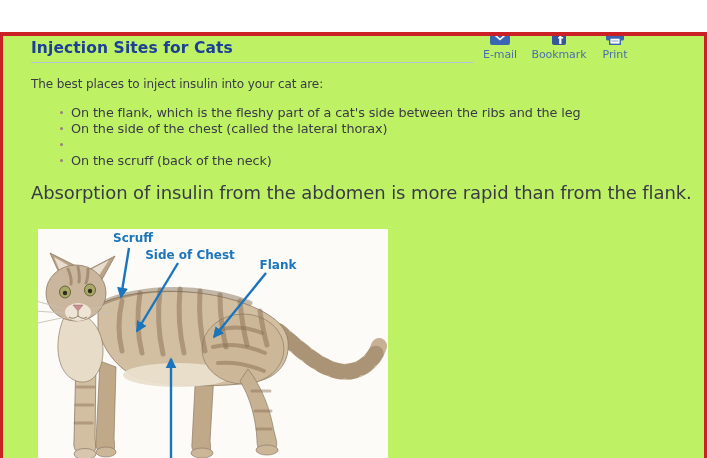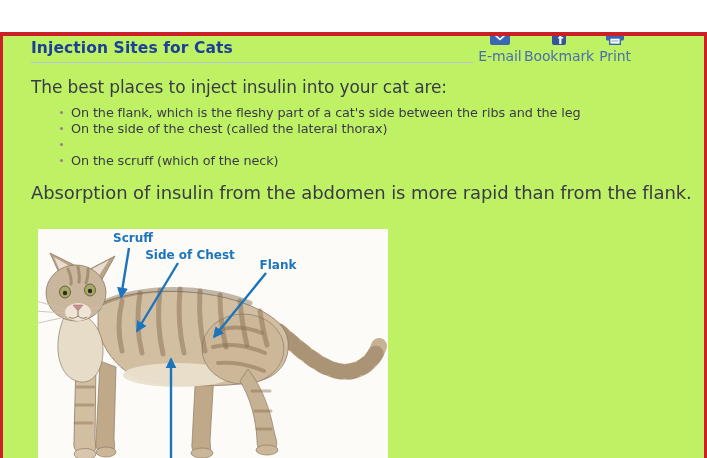--- a/index.html
+++ b/index.html
@@ -53,31 +53,31 @@
   .tb-item.print   { width: 34px; }
   .tb-icon {
     height: 9px;
     overflow: hidden;
     display: flex;
     align-items: flex-end;
     justify-content: center;
   }
   .tb-label {
     margin-top: 3px;
-    font-size: 14px;
+    font-size: 11px;
     color: #4a6fab;
     letter-spacing: -0.1px;
     white-space: nowrap;
   }
   .intro {
     position: absolute;
     left: 28px;
     top: 41px;
     margin: 0;
-    font-size: 17px;
+    font-size: 12px;
     letter-spacing: -0.1px;
   }
   .bullet-list {
     position: absolute;
     left: 57px;
     top: 69px;
     margin: 0;
     padding: 0;
     list-style: none;
   }
@@ -169,21 +169,21 @@
     </li>
     <li>
       <span class="dot"></span>
       <span>On the side of the chest (called the lateral thorax)</span>
     </li>
     <li>
       <span class="dot"></span>
     </li>
     <li>
       <span class="dot"></span>
-      <span>On the scruff (which of the neck)</span>
+      <span>On the scruff (back of the neck)</span>
     </li>
   </ul>
 
   <p class="note">Absorption of insulin from the abdomen is more rapid than from the flank.</p>
 
   <div class="figure">
     <svg width="350" height="260" viewBox="0 0 350 260">
       <defs>
         <marker id="ah" viewBox="0 0 10 10" refX="8.5" refY="5" markerWidth="4.6" markerHeight="4.6" orient="auto">
           <path d="M0,0 L10,5 L0,10 Z" fill="#1b75bc"></path>

